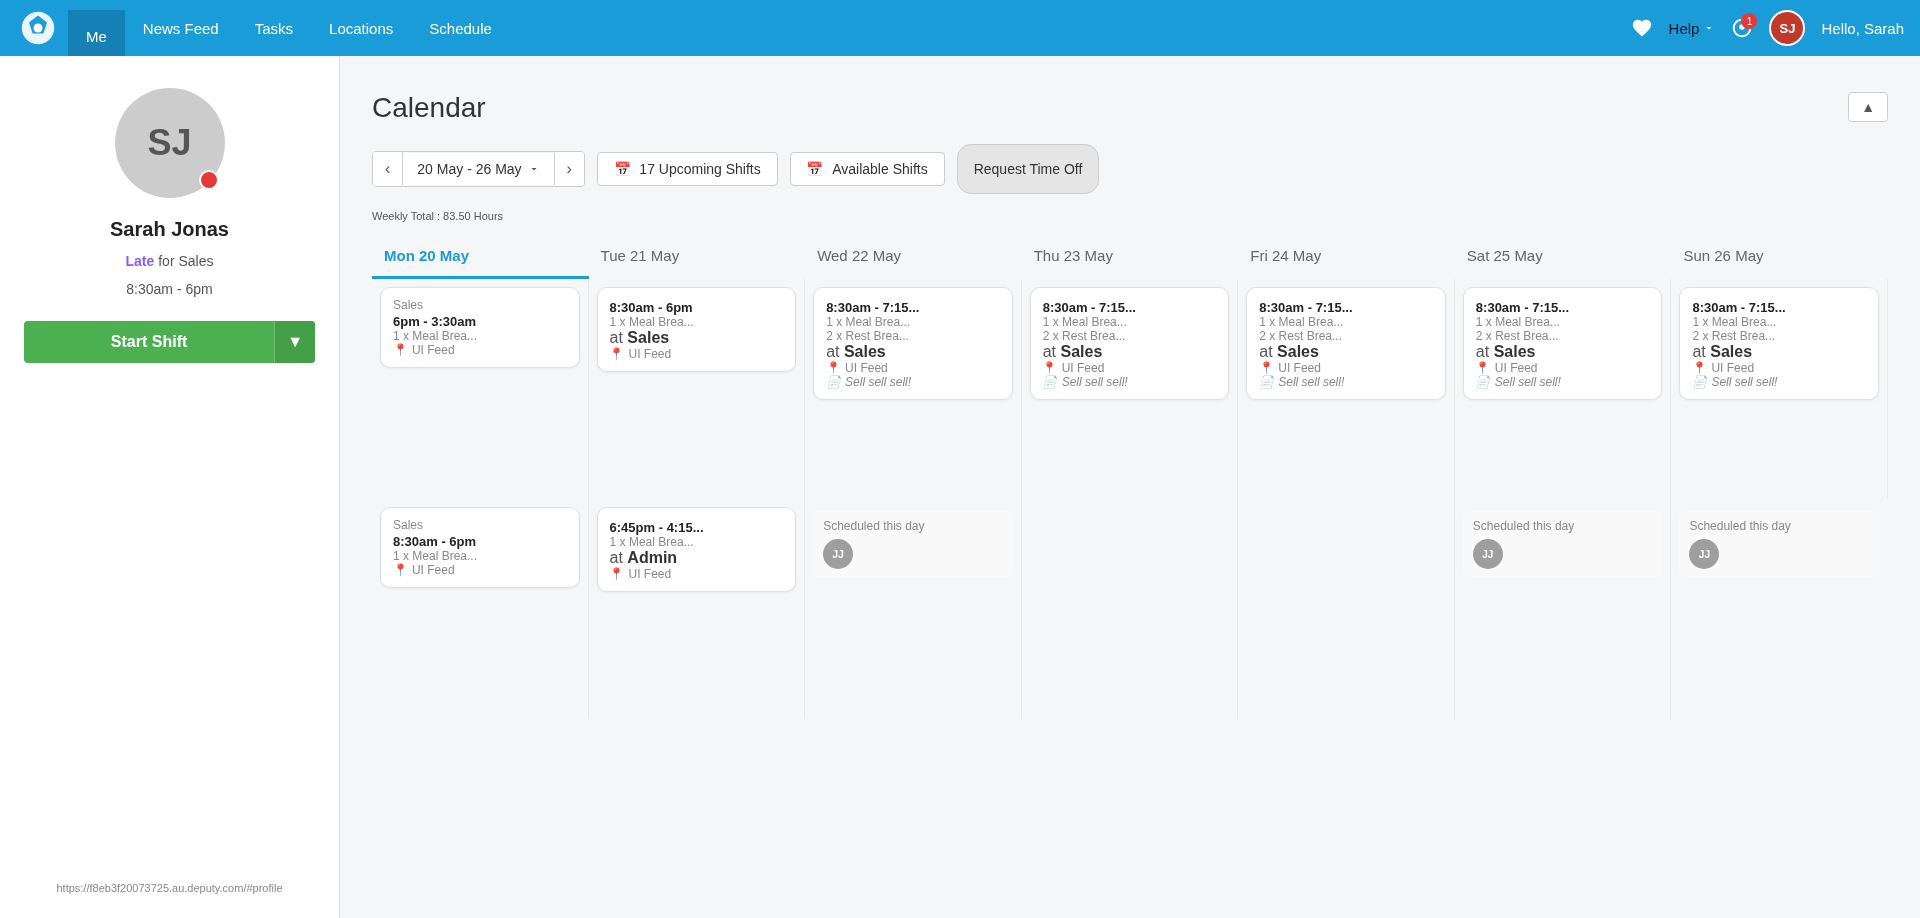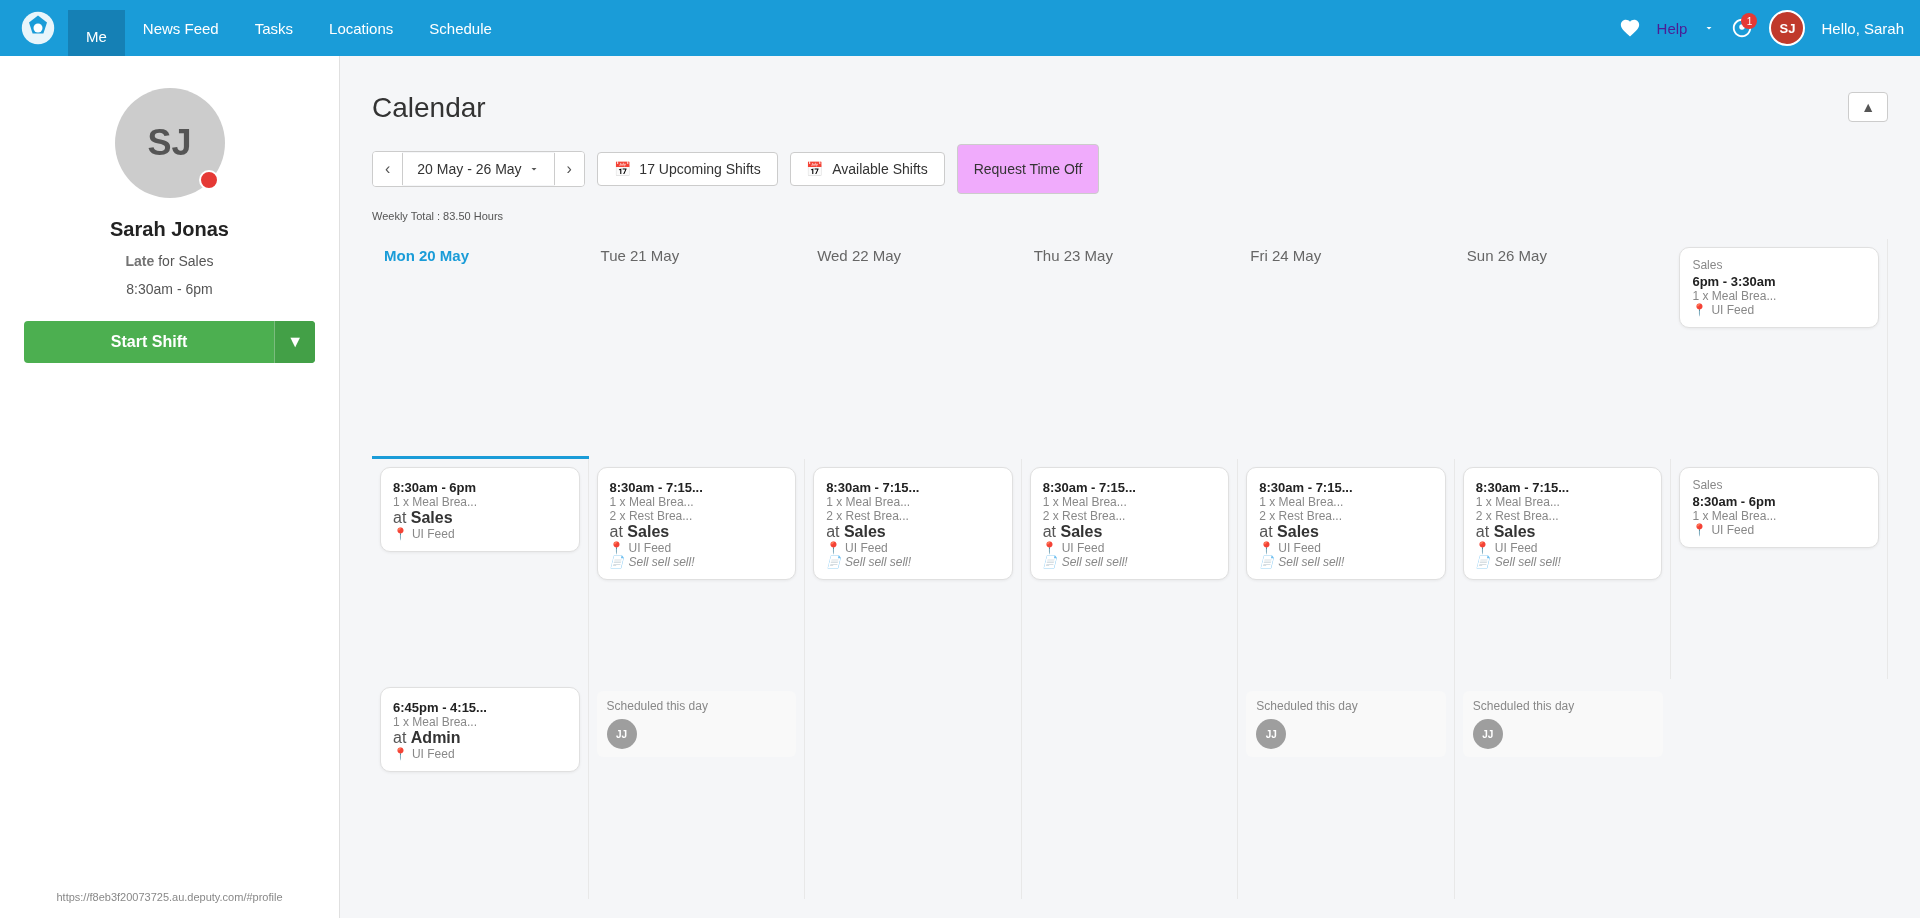--- a/index.html
+++ b/index.html
@@ -41,22 +41,22 @@
     .topnav-right {
       display: flex; align-items: center; gap: 16px;
       margin-left: auto;
     }
     .topnav-icon-btn {
       background: none; border: none; cursor: pointer;
       color: #fff; font-size: 20px;
       display: flex; align-items: center;
     }
     .help-btn {
-      display: flex; align-items: center; gap: 16px;
-      color: #4c1d95; background: none; border: none; cursor: pointer;
+      display: flex; align-items: center; gap: 4px;
+      color: #0f172a; background: none; border: none; cursor: pointer;
       font-size: 15px;
     }
     .notification-wrap { position: relative; }
     .notification-badge {
       position: absolute; top: -4px; right: -4px;
       background: #e53935; color: #fff;
       border-radius: 50%; width: 16px; height: 16px;
       font-size: 10px; display: flex; align-items: center; justify-content: center;
     }
     .avatar-btn {
@@ -97,21 +97,21 @@
       width: 20px; height: 20px; border-radius: 50%;
       background: #e53935; border: 2px solid #fff;
     }
     .sidebar-name {
       font-size: 20px; font-weight: 600; color: #222;
       margin-top: 8px;
     }
     .sidebar-status {
       font-size: 14px; color: #555;
     }
-    .late-badge { color: #737373; font-weight: bold; }
+    .late-badge { color: #8b5cf6; font-weight: bold; }
     .sidebar-time { font-size: 14px; color: #555; }
     .start-shift-btn {
       display: flex; align-items: center;
       background: #4caf50; color: #fff;
       border: none; border-radius: 4px;
       font-size: 16px; font-weight: 600;
       cursor: pointer; margin-top: 12px;
       width: 100%;
       overflow: hidden;
     }
@@ -164,22 +164,22 @@
       background: #fff;
       display: flex; align-items: center; gap: 6px;
     }
     .toolbar-btn {
       display: flex; align-items: center; gap: 8px;
       border: 1px solid #ccc; background: #fff;
       border-radius: 4px; padding: 8px 16px;
       font-size: 14px; color: #333; cursor: pointer;
     }
     .request-time-off-btn {
-      border: 1px solid #ccc; background: #f0abfc;
-      border-radius: 4px; padding: 16px 16px;
+      border: 1px solid #ccc; background: #e5e5e5;
+      border-radius: 14px; padding: 16px 16px;
       font-size: 14px; color: #333; cursor: pointer;
     }
     .collapse-btn {
       margin-left: auto;
       border: 1px solid #ccc; background: #fff;
       border-radius: 4px; padding: 6px 12px;
       cursor: pointer; font-size: 14px; color: #555;
     }
     .weekly-total {
       font-size: 11px; color: #555;
@@ -349,20 +349,21 @@
     </div>
 
     <div class="weekly-total">Weekly Total : 83.50 Hours</div>
 
     <div class="calendar-grid">
       <div class="day-header today">Mon 20 May</div>
       <div class="day-header">Tue 21 May</div>
       <div class="day-header">Wed 22 May</div>
       <div class="day-header">Thu 23 May</div>
       <div class="day-header">Fri 24 May</div>
+      <div class="day-header">Sat 25 May</div>
       <div class="day-header">Sun 26 May</div>
 
       <div class="day-col">
         <div class="shift-card">
           <div class="shift-role">Sales</div>
           <div class="shift-time">6pm - 3:30am</div>
           <div class="shift-break">1 x Meal Brea...</div>
           <div class="shift-ui-feed">
             <span>📍</span>
             <span>UI Feed</span>

